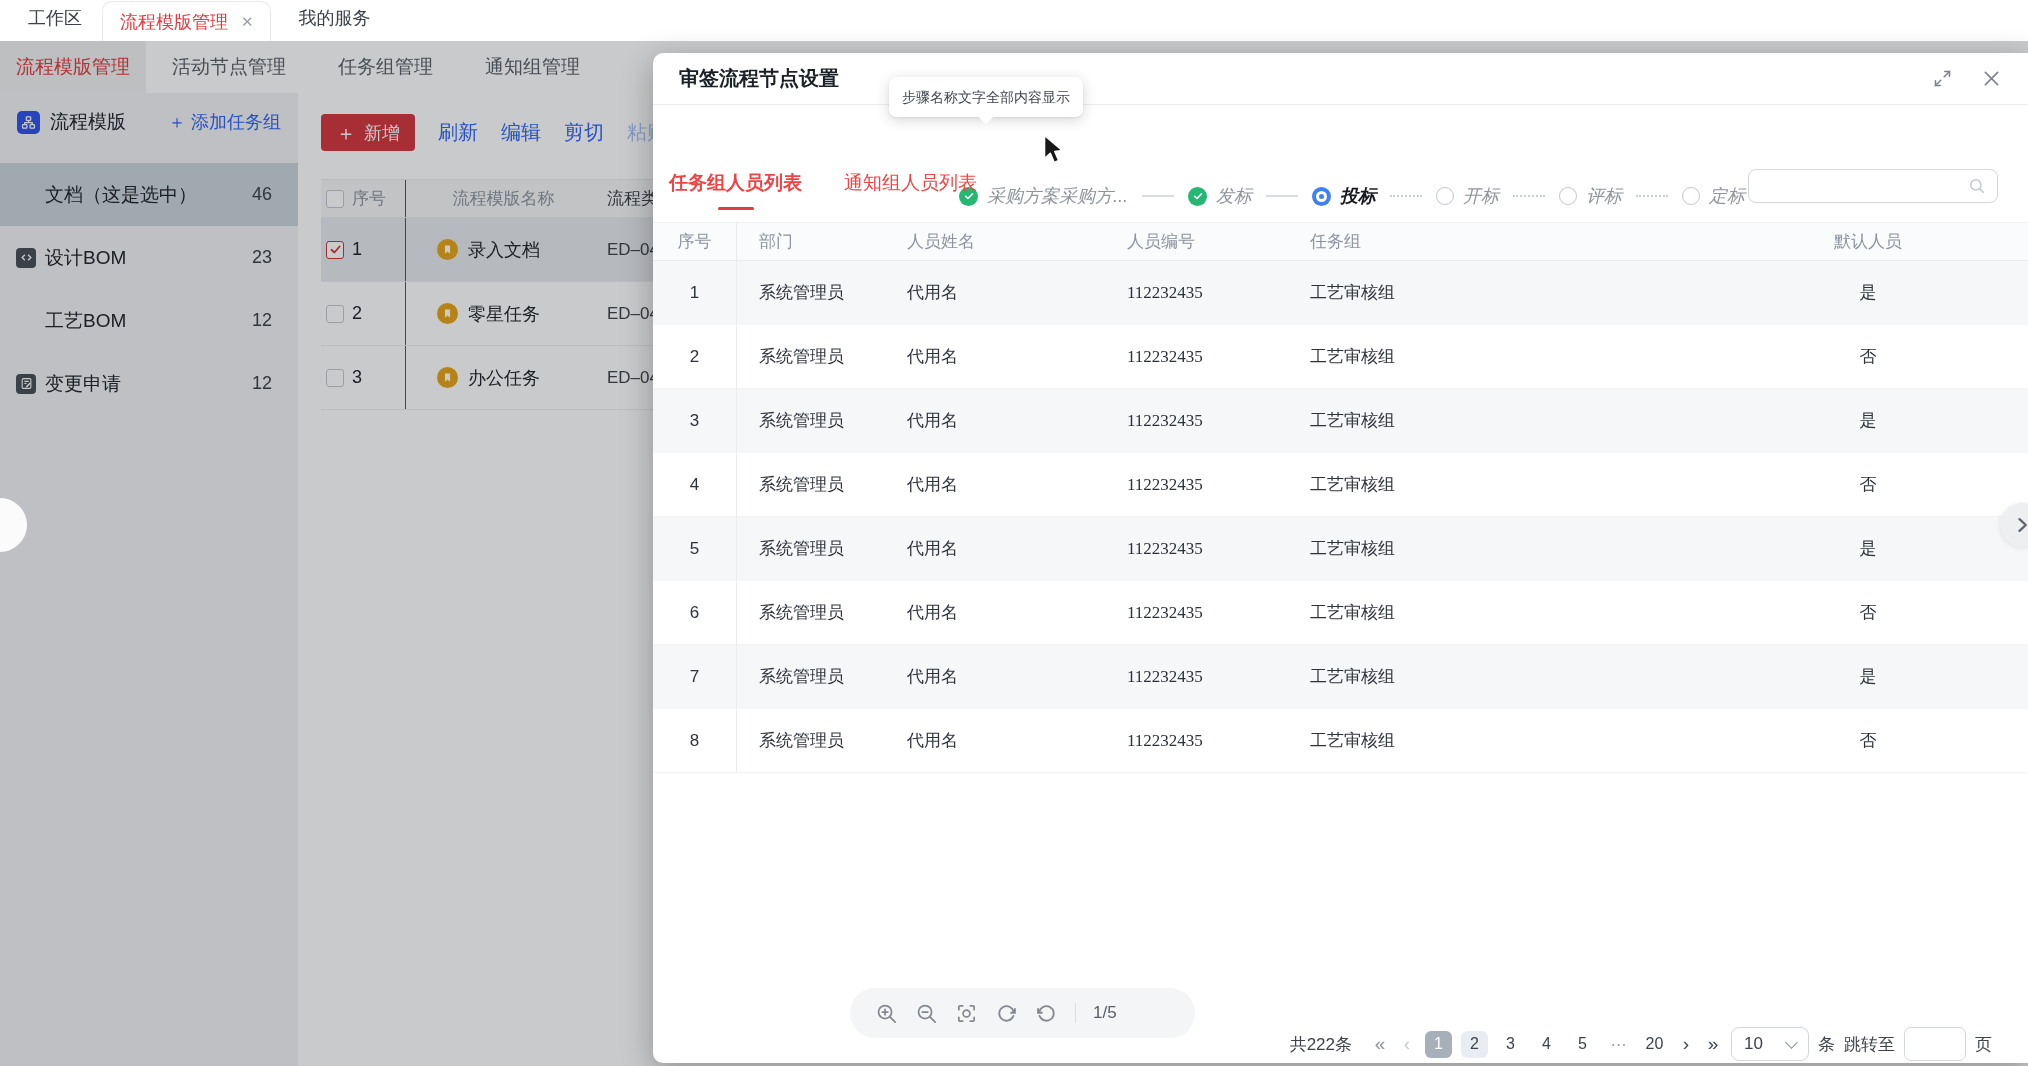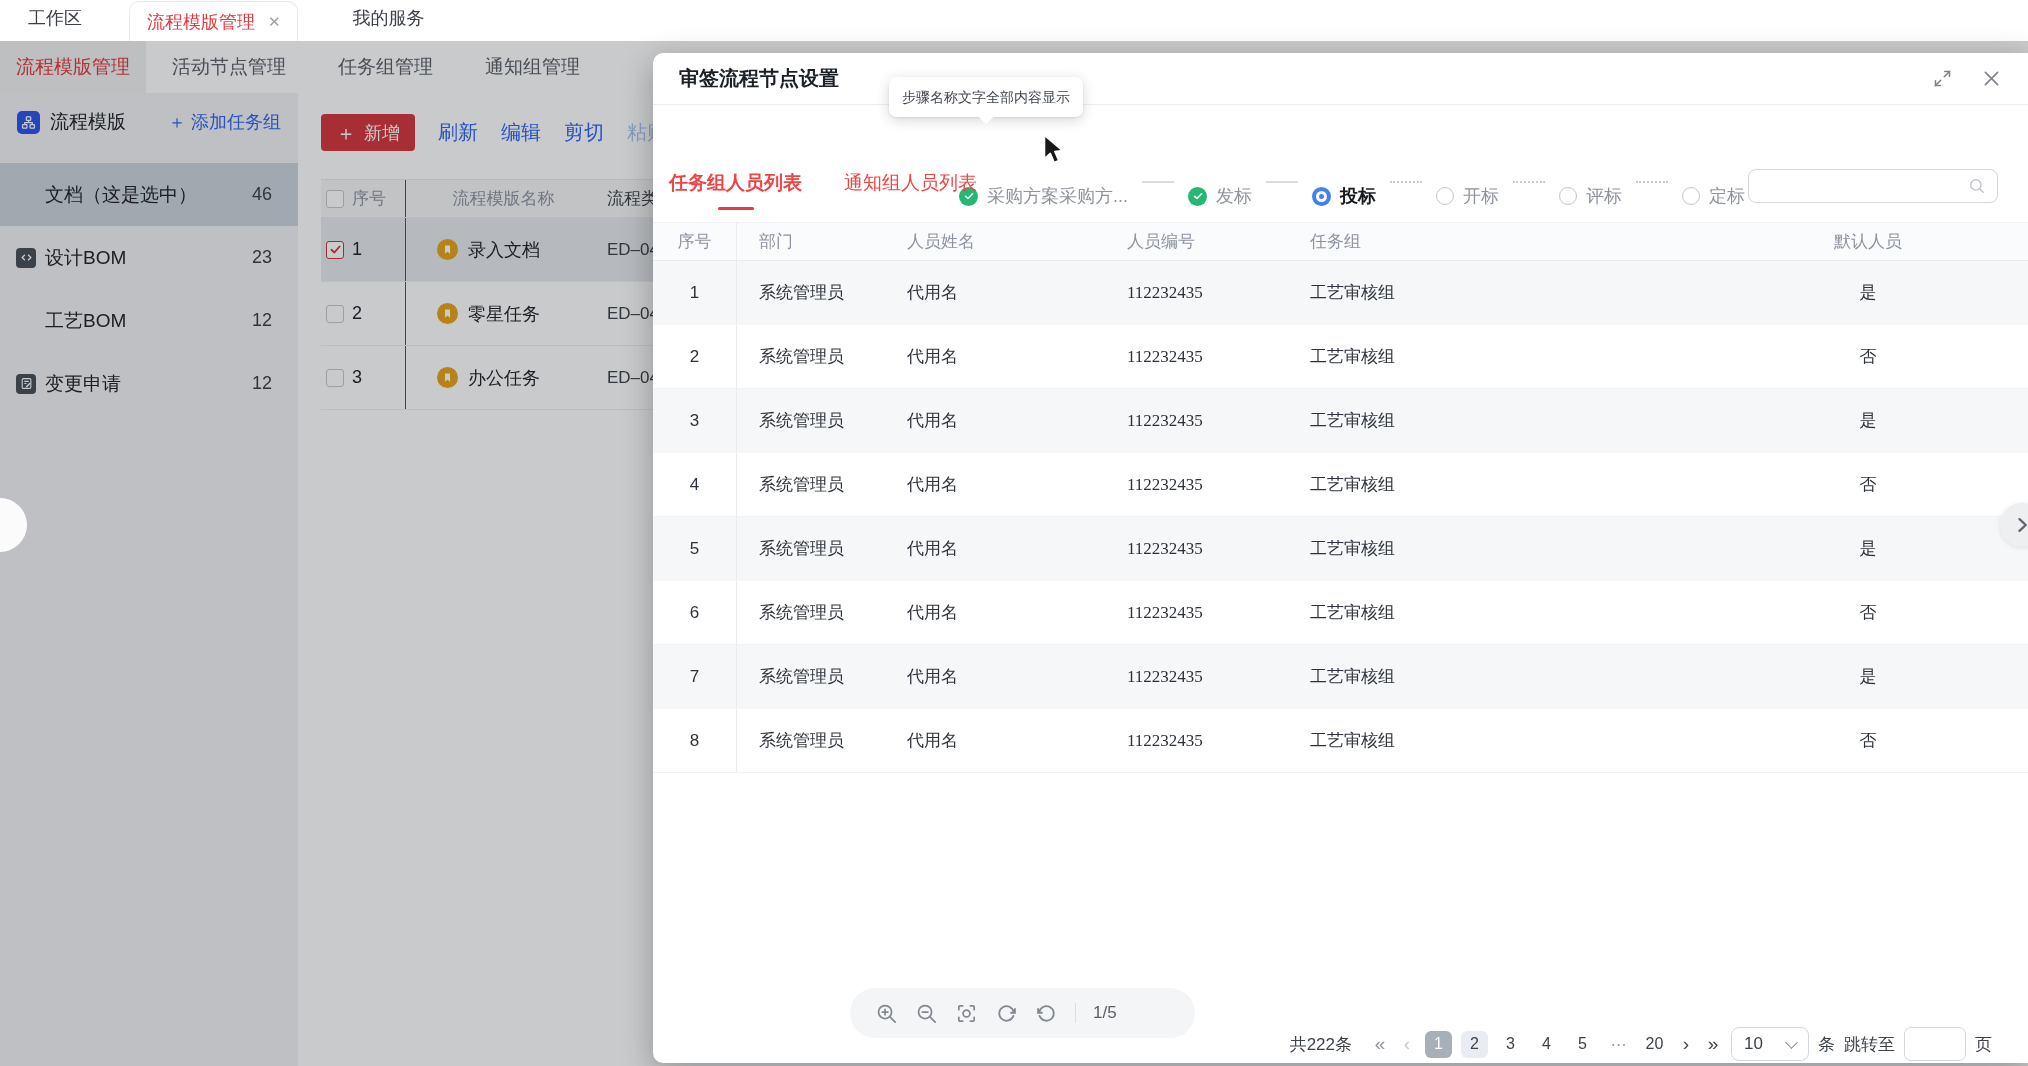--- a/index.html
+++ b/index.html
@@ -1,21 +1,21 @@
 <!DOCTYPE html>
 <html><head>
 <meta charset="utf-8">
 <style>
   html,body{margin:0;padding:0;}
   body{width:2028px;height:1066px;position:relative;overflow:hidden;background:#fff;
        font-family:"Liberation Sans","DejaVu Sans",sans-serif;color:#22262c;}
   .svgwrap{display:inline-flex;align-items:center;justify-content:center;line-height:0;}
 
   
-  .topbar{position:absolute;top:0;left:0;right:0;height:41px;background:#fff;display:flex;align-items:flex-end;z-index:1;gap:27px;}
+  .topbar{position:absolute;top:0;left:0;right:0;height:41px;background:#fff;display:flex;align-items:flex-end;z-index:1;}
   .top-tab{font-size:18px;color:#3c4048;margin-left:28px;padding-bottom:11px;}
   .top-tab.card{margin-left:20px;height:40px;border:1px solid #e9e9ea;border-bottom:none;border-radius:10px 10px 0 0;
        background:#fff;color:#e23c40;display:flex;align-items:center;gap:13px;padding:0 16px 0 17px;box-sizing:border-box;}
   .tab-close{color:#9aa0a7;font-size:15px;}
 
   
   .subheader{position:absolute;top:41px;left:0;right:0;height:52px;background:#fff;display:flex;z-index:0;}
   .mtab{line-height:52px;padding:0 26px;font-size:19px;color:#5d626b;}
   .mtab.active{background:#f1f1f3;color:#e23c40;padding:0 16px;}
 
@@ -65,21 +65,21 @@
   .modal-title{font-size:20px;font-weight:700;color:#1b1f26;}
   .mh-icons{margin-left:auto;display:flex;gap:28px;color:#7e838b;}
   .mh-icons .svgwrap{cursor:pointer;}
 
   .tooltip{position:absolute;top:24px;left:236px;height:40px;line-height:40px;background:#fff;border-radius:7px;
        box-shadow:0 1px 2px rgba(0,0,0,0.08),0 3px 14px rgba(0,0,0,0.16);padding:0 13px;font-size:14px;color:#41464e;
        z-index:6;white-space:nowrap;}
   .tooltip::after{content:"";position:absolute;left:50%;bottom:-5px;width:11px;height:11px;background:#fff;
        transform:translateX(-50%) rotate(45deg);}
 
-  .steps{position:absolute;top:128px;left:306px;height:30px;display:flex;}
+  .steps{position:absolute;top:128px;left:306px;height:30px;display:flex;align-items:center;font-style:italic;}
   .step{display:flex;align-items:center;gap:9px;cursor:pointer;}
   .step-label{font-size:18px;color:#8f949c;white-space:nowrap;}
   .step.current .step-label{color:#17191f;font-weight:700;}
   .ic-done{width:19px;height:19px;border-radius:50%;background:#25b873;display:flex;align-items:center;justify-content:center;flex:none;}
   .ic-current{width:19px;height:19px;border-radius:50%;background:#4080f7;position:relative;flex:none;}
   .ic-current::before{content:"";position:absolute;inset:4px;background:#fff;border-radius:50%;}
   .ic-current::after{content:"";position:absolute;inset:7px;background:#4080f7;border-radius:50%;}
   .ic-pending{width:18px;height:18px;border-radius:50%;border:1.5px solid #c2c6cc;background:#fff;box-sizing:border-box;flex:none;}
   .conn{width:32px;height:0;border-top:2px solid #dadce0;margin:0 14px;}
   .conn.dotted{border-top:2px dotted #c8ccd3;}

